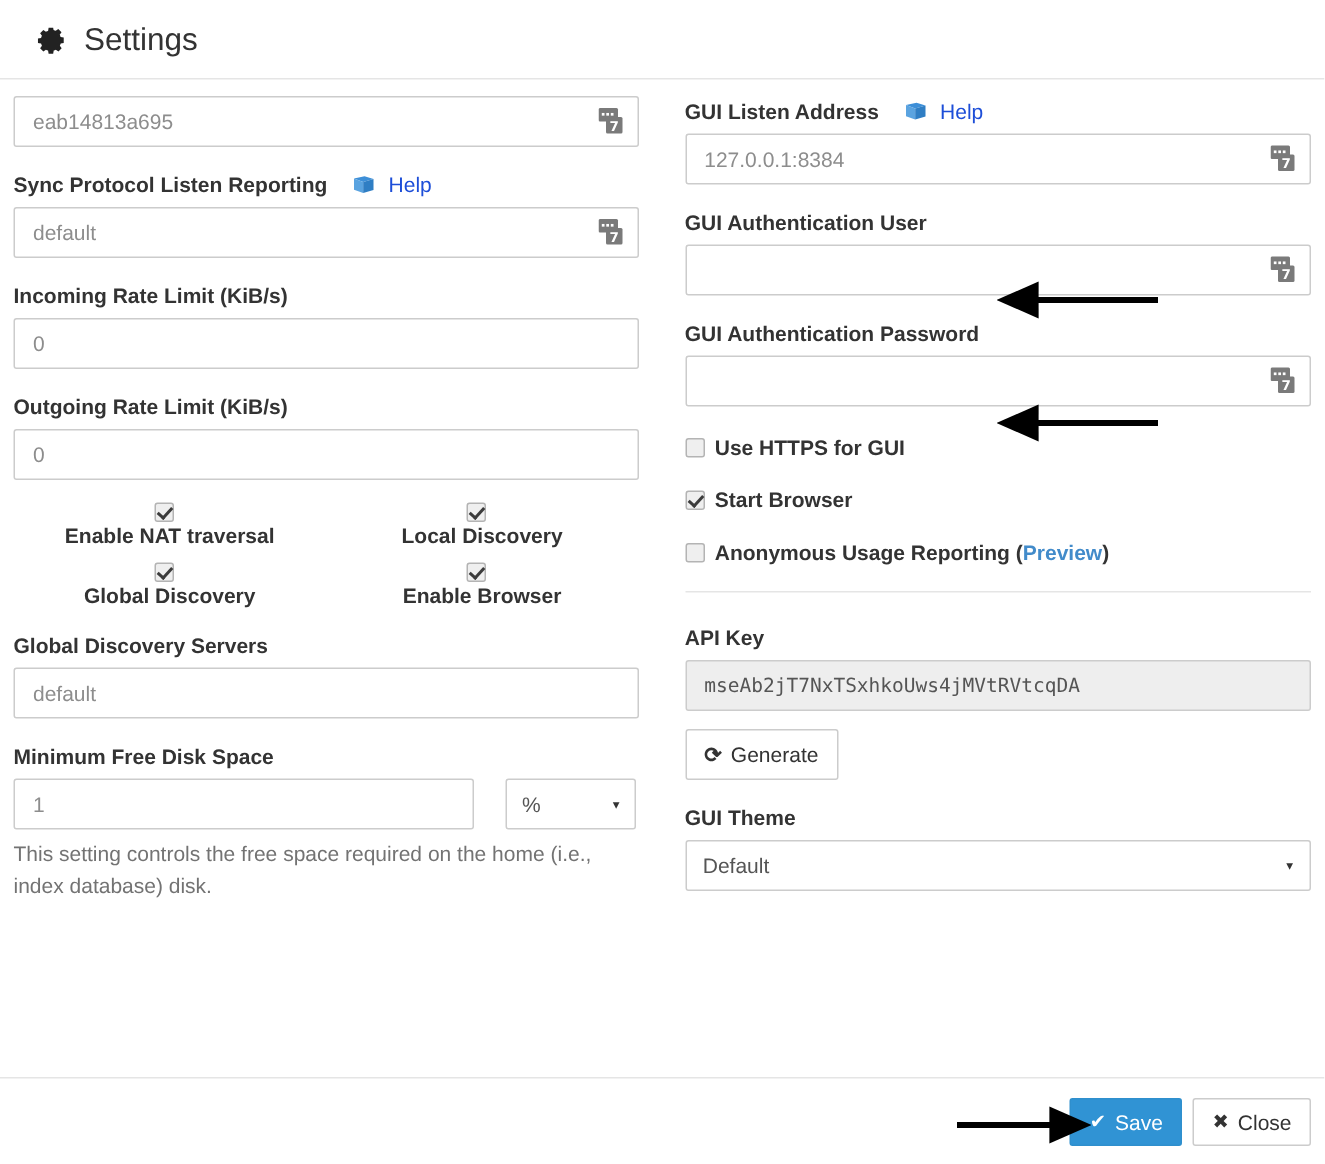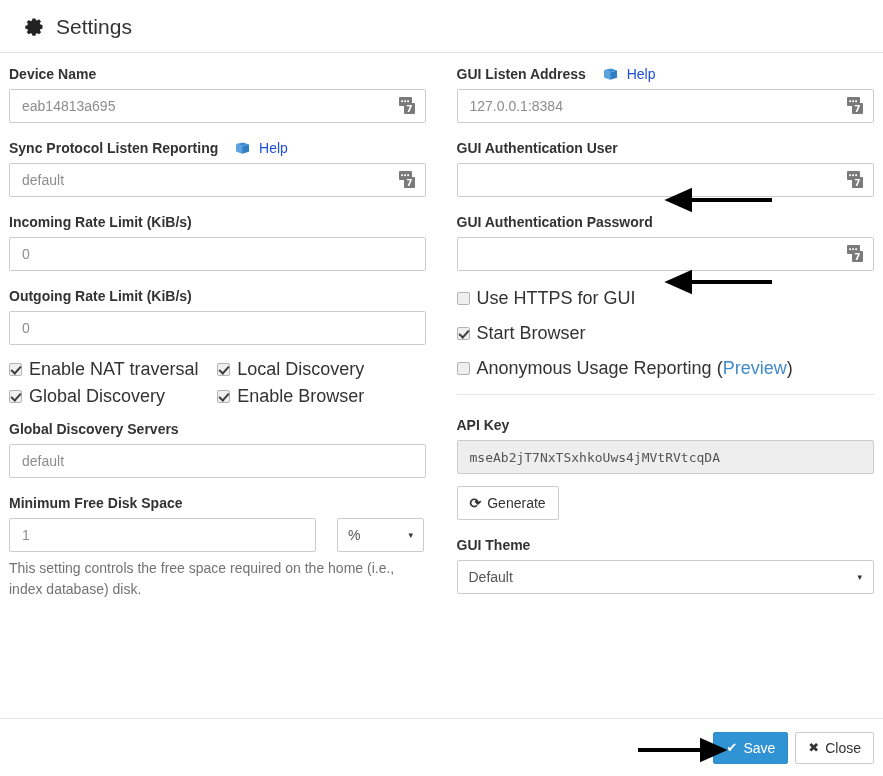--- a/index.html
+++ b/index.html
@@ -104,21 +104,21 @@
     height: 22px;
     pointer-events: auto;
   }
   .autofill-badge svg { display: block; }
 
   
   .checkbox-row {
     display: flex;
     margin-bottom: 9px;
   }
-  .checkbox-row .cb-cell { width: 50%; display: flex; align-items: center; }
+  .checkbox-row .cb-cell { width: 50%; display: flex; align-items: center; flex-direction: column; }
   .cb {
     -webkit-appearance: none;
     appearance: none;
     width: 13px; height: 13px;
     border: 1px solid #b4b4b4;
     background: #efefef;
     border-radius: 2px;
     margin: 0 7px 0 0;
     position: relative;
     flex: 0 0 auto;
@@ -127,23 +127,23 @@
   .cb.checked::after {
     content: "";
     position: absolute;
     left: 3px; top: 0px;
     width: 4px; height: 8px;
     border: solid #3c3c3c;
     border-width: 0 2px 2px 0;
     transform: rotate(42deg);
   }
   .cb-label {
-    font-size: 18px;
+    font-size: 14px;
     color: #333;
-    font-weight: 400;
+    font-weight: 700;
     line-height: 18px;
     cursor: pointer;
   }
   .cb-label a { color: #428bca; text-decoration: none; }
 
   
   .checkbox-single { display: flex; align-items: center; margin-bottom: 17px; }
 
   
   .inline-group { display: flex; }
@@ -292,21 +292,20 @@
     </svg>
   </span>
   <span class="modal-title">Settings</span>
 </div>
 
 <div class="modal-body">
 
   <div class="col col-left">
 
     <div class="form-group">
-      <label class="ctl-label">Device Name</label>
       <div class="field-wrap">
         <input class="form-control" type="text" placeholder="eab14813a695" style="">
         <span class="autofill-badge">
           <svg width="20" height="22" viewBox="0 0 20 22" aria-hidden="true">
             <rect x="0" y="2" width="13" height="9" rx="1" fill="#7a7a7a"></rect>
             <rect x="2.2" y="5.3" width="1.8" height="1.8" fill="#ffffff"></rect>
             <rect x="5.2" y="5.3" width="1.8" height="1.8" fill="#ffffff"></rect>
             <rect x="8.2" y="5.3" width="1.8" height="1.8" fill="#ffffff"></rect>
             <rect x="5" y="8" width="11" height="11" rx="1" fill="#7a7a7a"></rect>
             <text x="10.5" y="17" font-family="DejaVu Sans, sans-serif" font-size="9" font-weight="bold" fill="#ffffff" text-anchor="middle">7</text>

